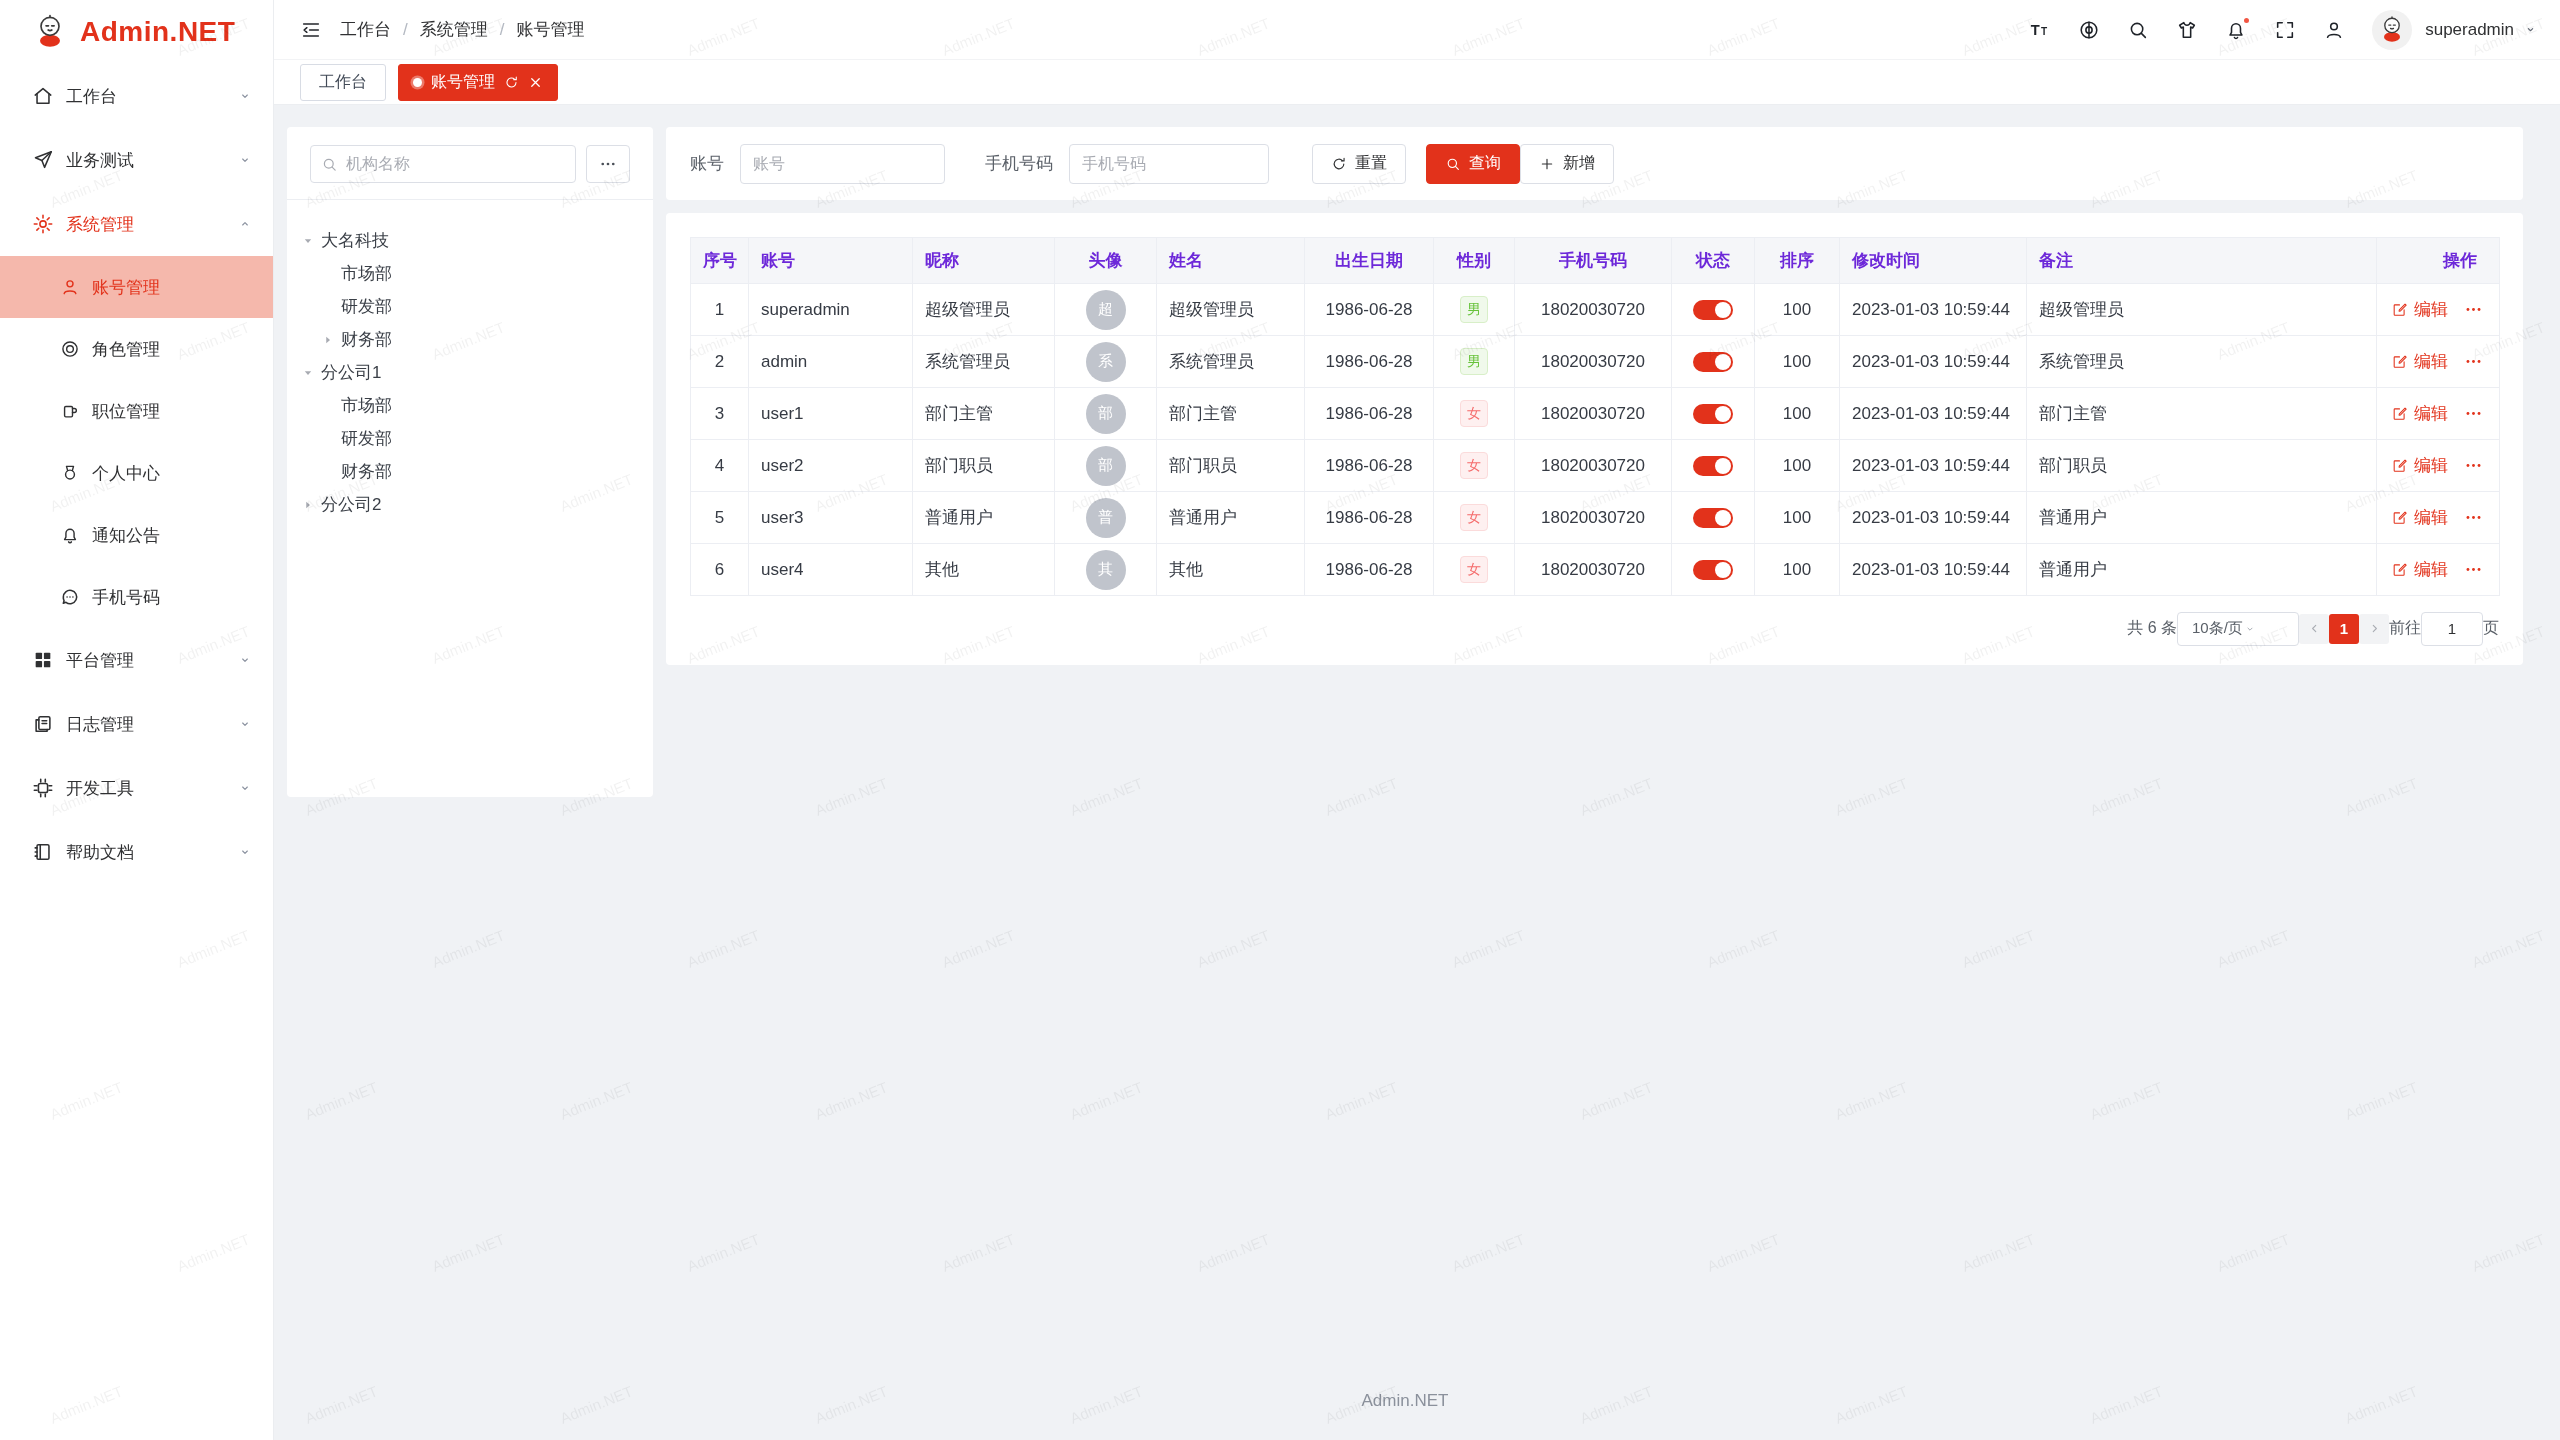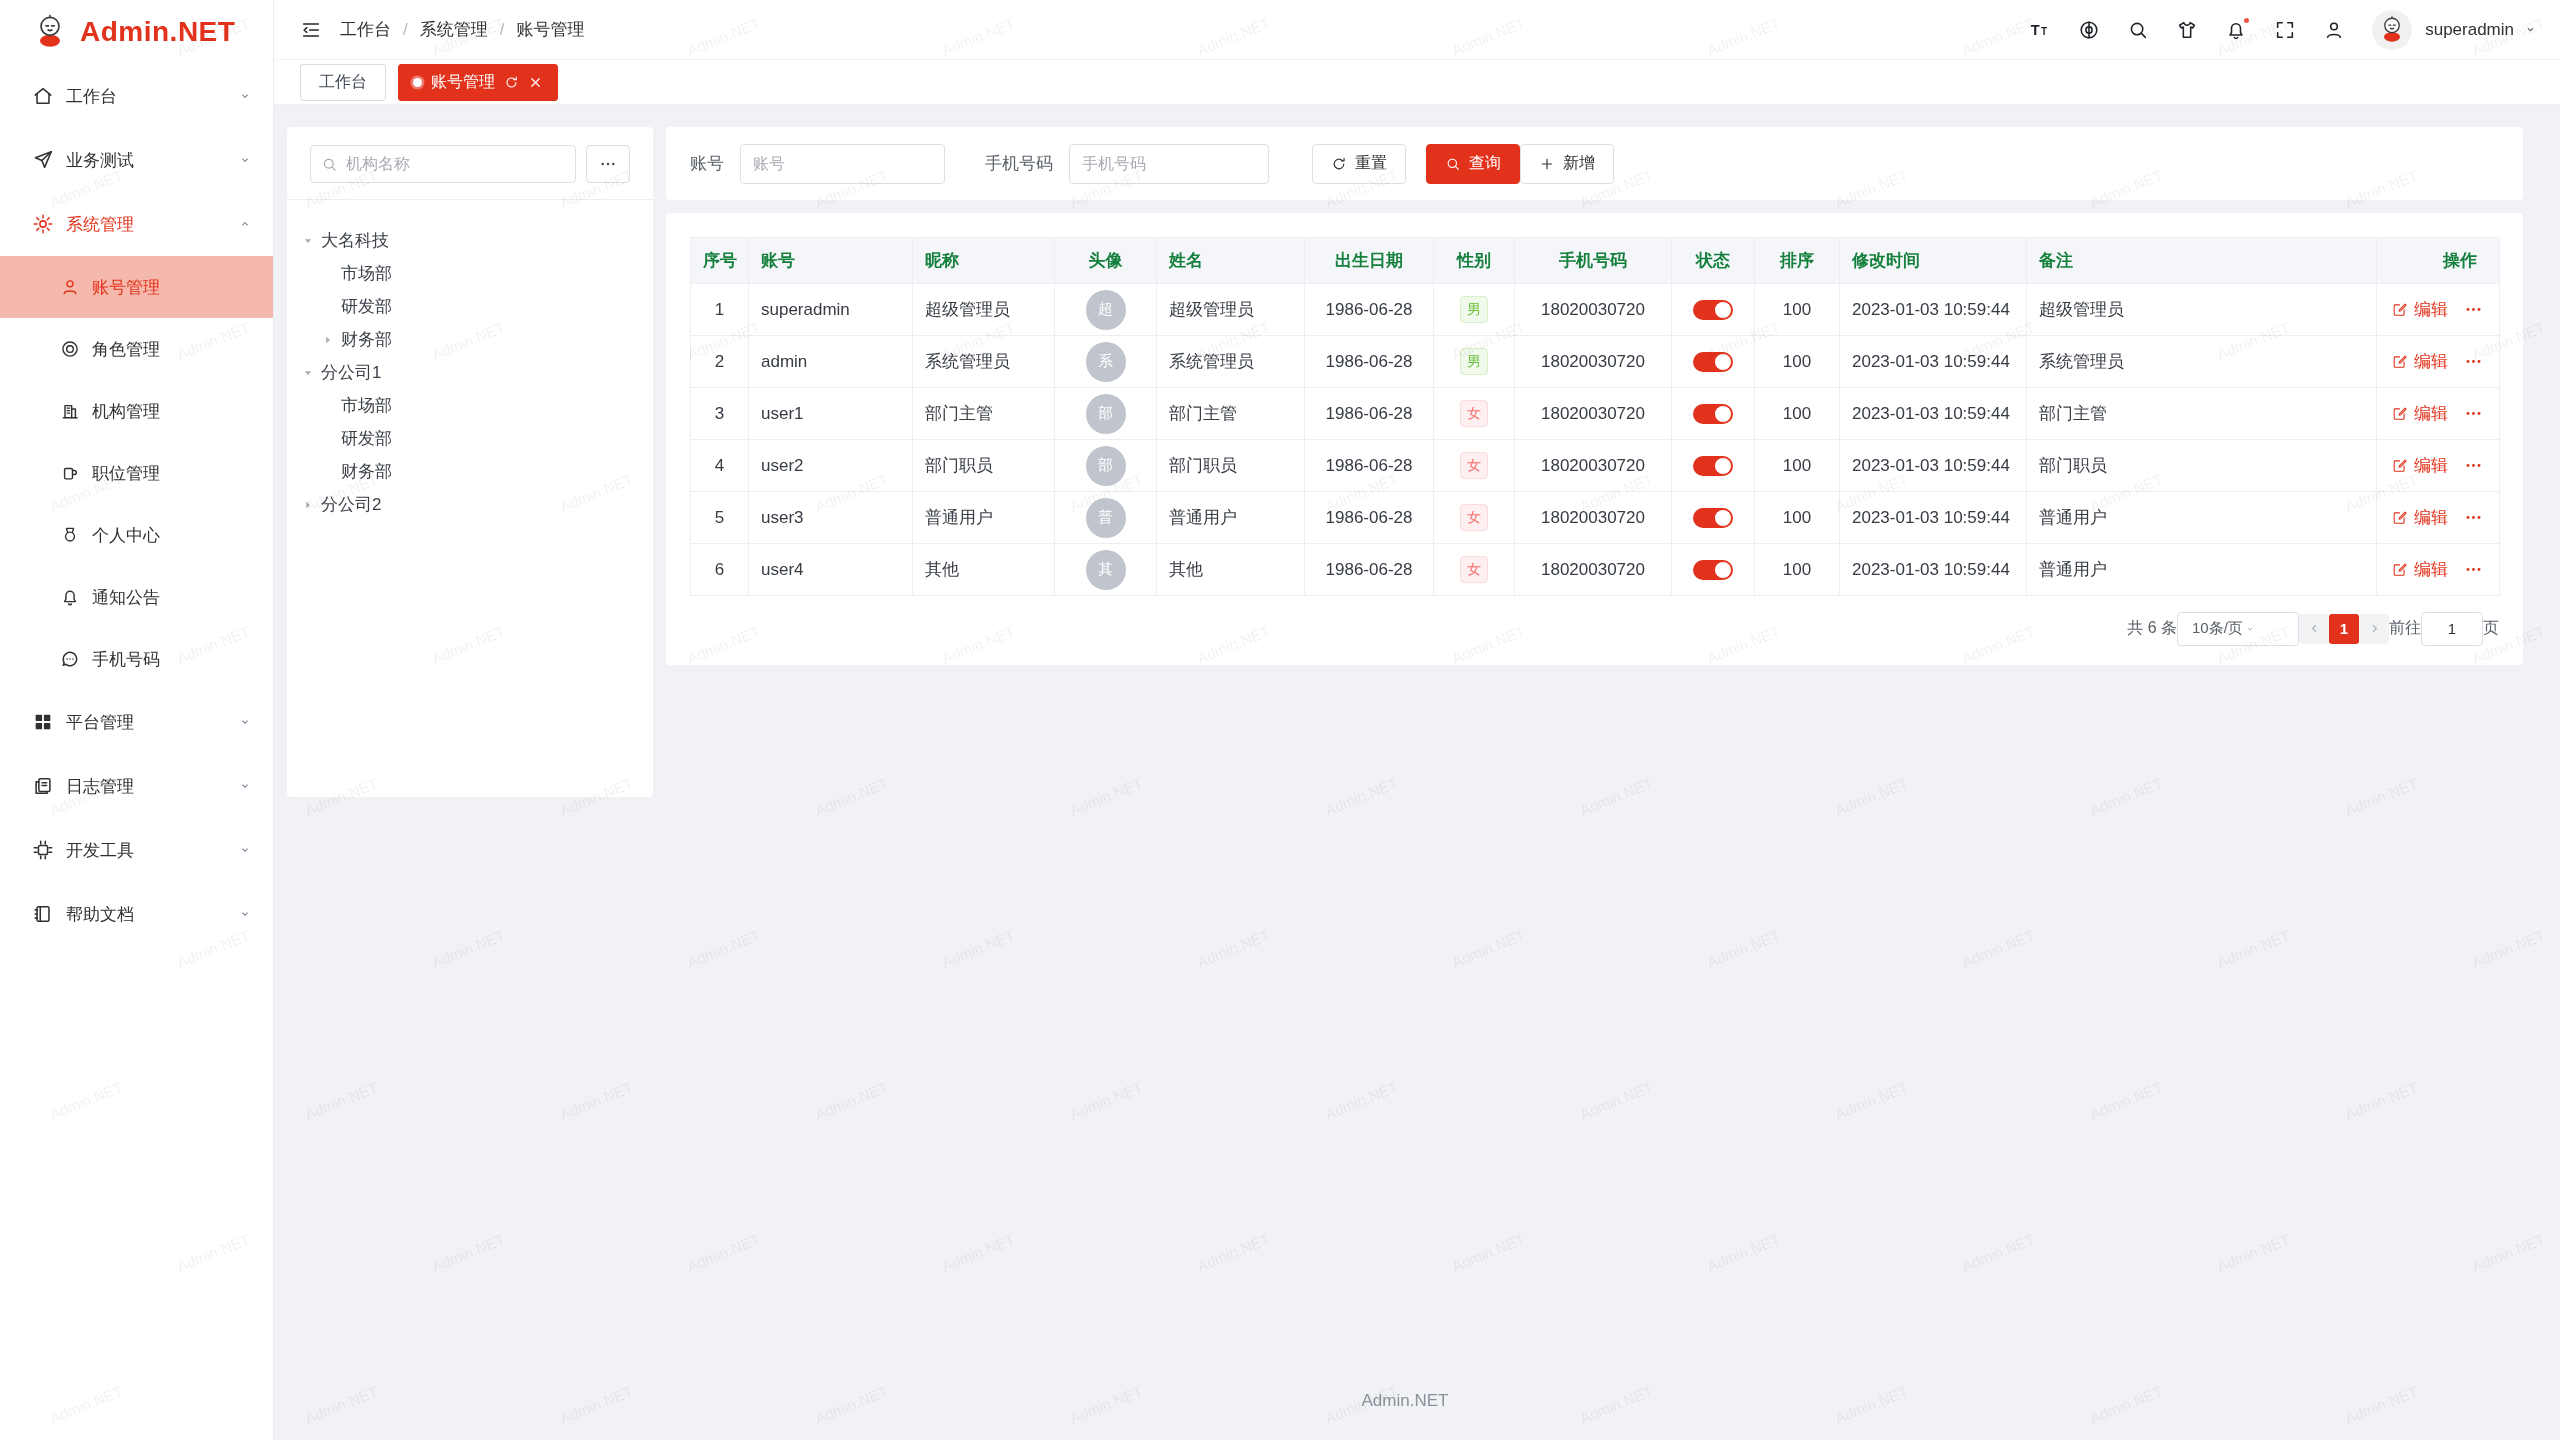--- a/index.html
+++ b/index.html
@@ -78,21 +78,21 @@
   .f-input { height:40px; border:1px solid #dcdfe6; border-radius:4px; padding:0 12px; font-size:16px; color:#303133; outline:none; font-family:inherit; background:#fff; }
   .f-input::placeholder { color:#a8abb2; }
   .btn { height:40px; border-radius:4px; border:1px solid #dcdfe6; background:#fff; display:inline-flex; align-items:center; justify-content:center; gap:8px; font-size:16px; color:#303133; cursor:pointer; padding:0 18px; font-family:inherit; }
   .btn svg { width:16px; height:16px; }
   .btn.primary { background:#e2321b; border-color:#e2321b; color:#fff; }
 
   
   .table-card { height:452px; padding:24px 24px 0 24px; display:flex; flex-direction:column; }
   table { border-collapse:collapse; table-layout:fixed; width:1809px; }
   th, td { border:1px solid #eceef3; font-size:17px; overflow:hidden; white-space:nowrap; }
-  thead th { height:46px; background:#f5f6f9; color:#15803d; font-weight:600; padding:0 12px; }
+  thead th { height:46px; background:#f5f6f9; color:#6d28d9; font-weight:600; padding:0 12px; }
   tbody td { height:52px; color:#363b44; padding:0 12px; background:#fff; }
   .al { text-align:left; } .ac { text-align:center; } .ar { text-align:right; }
   .tavatar { width:40px; height:40px; border-radius:50%; background:#c0c4cc; color:#fff; display:inline-flex; align-items:center; justify-content:center; font-size:15px; vertical-align:middle; }
   .gbadge { display:inline-flex; align-items:center; justify-content:center; min-width:28px; height:27px; border-radius:4px; font-size:14px; padding:0 5px; }
   .gbadge.male { color:#67c23a; background:#f0f9eb; border:1px solid #d8efc8; }
   .gbadge.female { color:#f56c6c; background:#fef0f0; border:1px solid #fbdbdb; }
   .toggle { width:40px; height:20px; border-radius:10px; background:#e2321b; position:relative; display:inline-block; vertical-align:middle; cursor:pointer; }
   .toggle .knob { position:absolute; top:2px; right:2px; width:16px; height:16px; border-radius:50%; background:#fff; }
   .ops { display:flex; align-items:center; justify-content:flex-end; gap:16px; padding-right:4px; }
   .edit-link { display:inline-flex; align-items:center; gap:6px; color:#e2321b; cursor:pointer; font-size:17px; }
@@ -190,31 +190,20 @@
             <span class="mi-label">账号管理</span>
           </div>
           <div class="menu-item">
             <span class="mi-icon">
               <svg viewBox="0 0 24 24" fill="none" stroke="currentColor" stroke-width="1.7" stroke-linecap="round" stroke-linejoin="round">
                 <circle cx="12" cy="12" r="8.5"></circle>
                 <circle cx="12" cy="12" r="4"></circle>
               </svg>
             </span>
             <span class="mi-label">角色管理</span>
-          </div>
-          <div class="menu-item">
-            <span class="mi-icon">
-              <svg viewBox="0 0 24 24" fill="none" stroke="currentColor" stroke-width="1.7" stroke-linecap="round" stroke-linejoin="round">
-                <path d="M6 20V5.5h8V20"></path>
-                <path d="M14 9.5h4.5V20"></path>
-                <path d="M4 20h16.5"></path>
-                <path d="M8.5 8.5h3M8.5 11.5h3M8.5 14.5h3"></path>
-              </svg>
-            </span>
-            <span class="mi-label">机构管理</span>
           </div>
           <div class="menu-item">
             <span class="mi-icon">
               <svg viewBox="0 0 24 24" fill="none" stroke="currentColor" stroke-width="1.7" stroke-linecap="round" stroke-linejoin="round">
                 <rect x="5.5" y="6.5" width="9.5" height="12.5" rx="1.5"></rect>
                 <path d="M15 9h2.2a2.4 2.4 0 0 1 0 4.8H15"></path>
               </svg>
             </span>
             <span class="mi-label">职位管理</span>
           </div>

